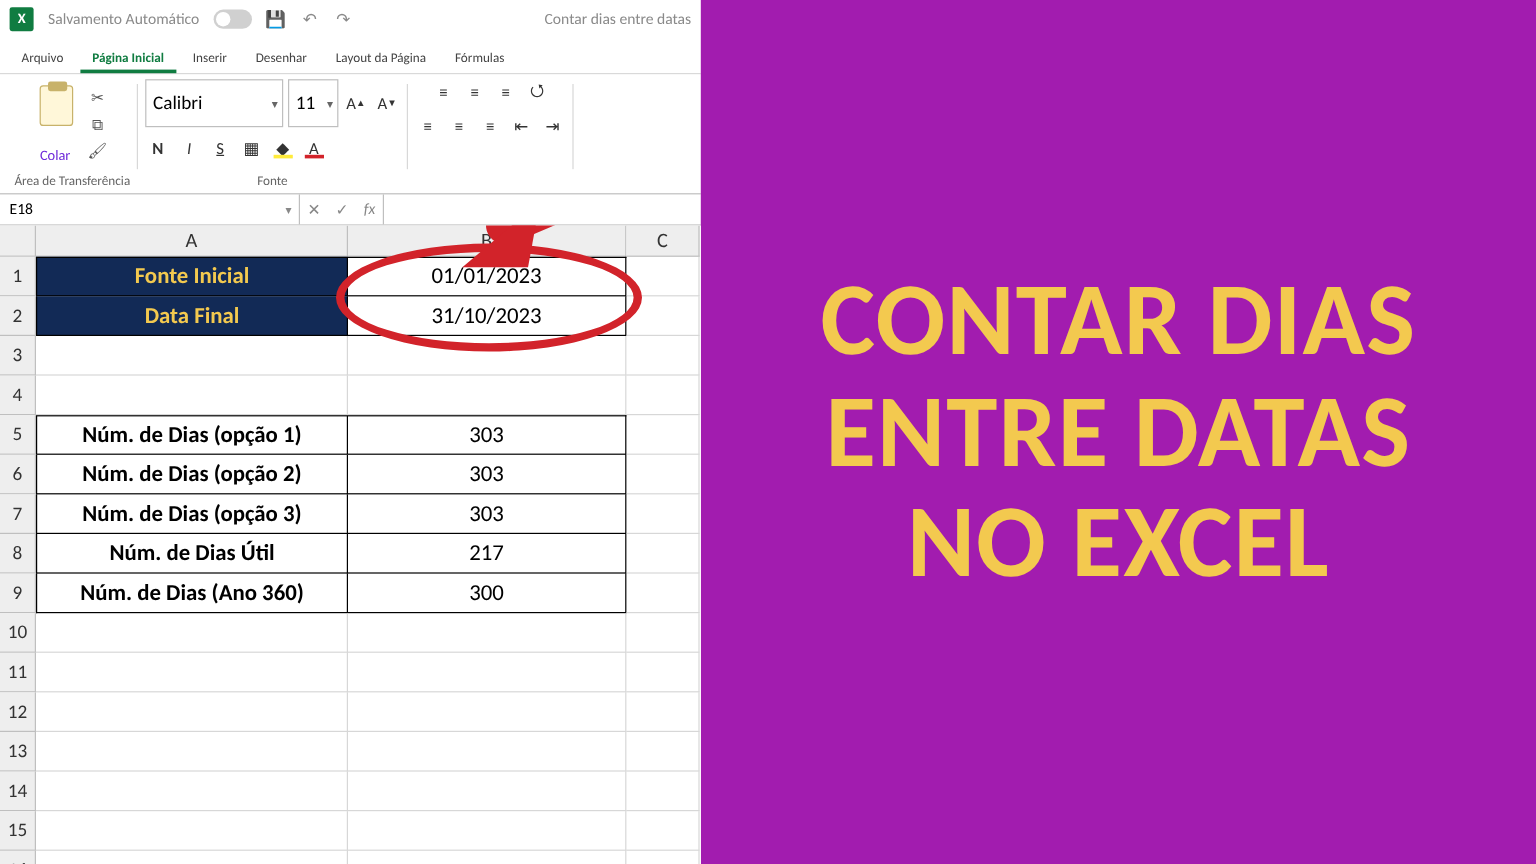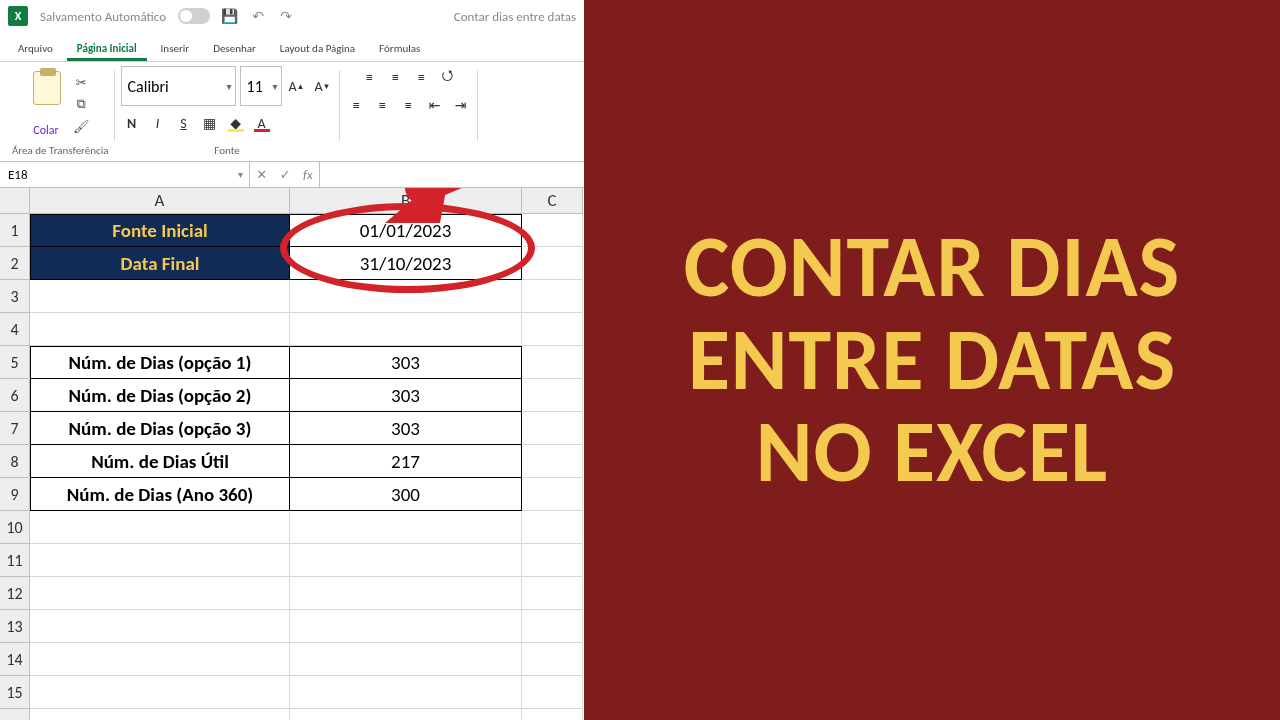--- a/index.html
+++ b/index.html
@@ -1,21 +1,21 @@
 <!DOCTYPE html>
 <html><head>
 <meta charset="utf-8">
 <style>
 * { margin: 0; padding: 0; box-sizing: border-box; font-family: "Segoe UI", Calibri, sans-serif; }
 html, body { width: 1280px; height: 720px; overflow: hidden; background: #fff; }
 
 .screen { display: flex; width: 1280px; height: 720px; }
 .left { width: 584px; height: 720px; background: #fff; display: flex; flex-direction: column; }
 .right {
-  width: 696px; height: 720px; background: #7f1d1d;
+  width: 696px; height: 720px; background: #a21caf;
   display: flex; align-items: center; justify-content: center;
 }
 .right-text {
   color: #f3c94f; font-weight: 800; font-size: 86px; line-height: 1.08;
   text-align: center; letter-spacing: 1px;
 }
 
 
 .titlebar { height: 32px; background: #fff; display: flex; align-items: center; padding: 0 8px; gap: 12px; color: #8a8a8a; font-size: 13px; }
 .excel-logo { width: 20px; height: 20px; background: #107c41; color: #fff; font-size: 12px; font-weight: 700; display:flex; align-items:center; justify-content:center; border-radius:2px;}

